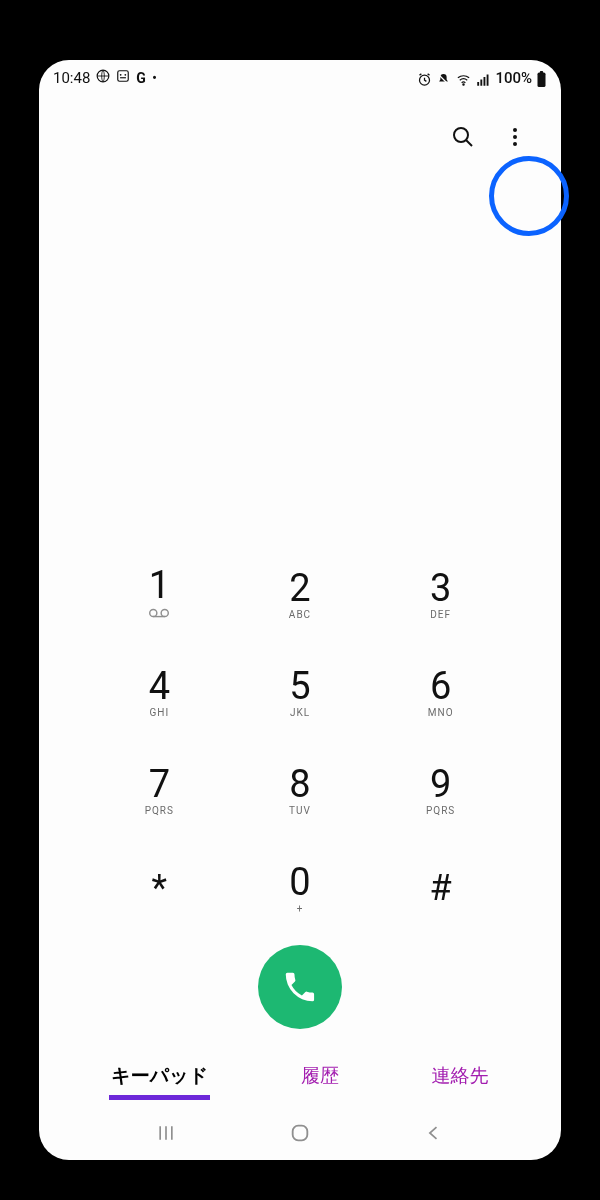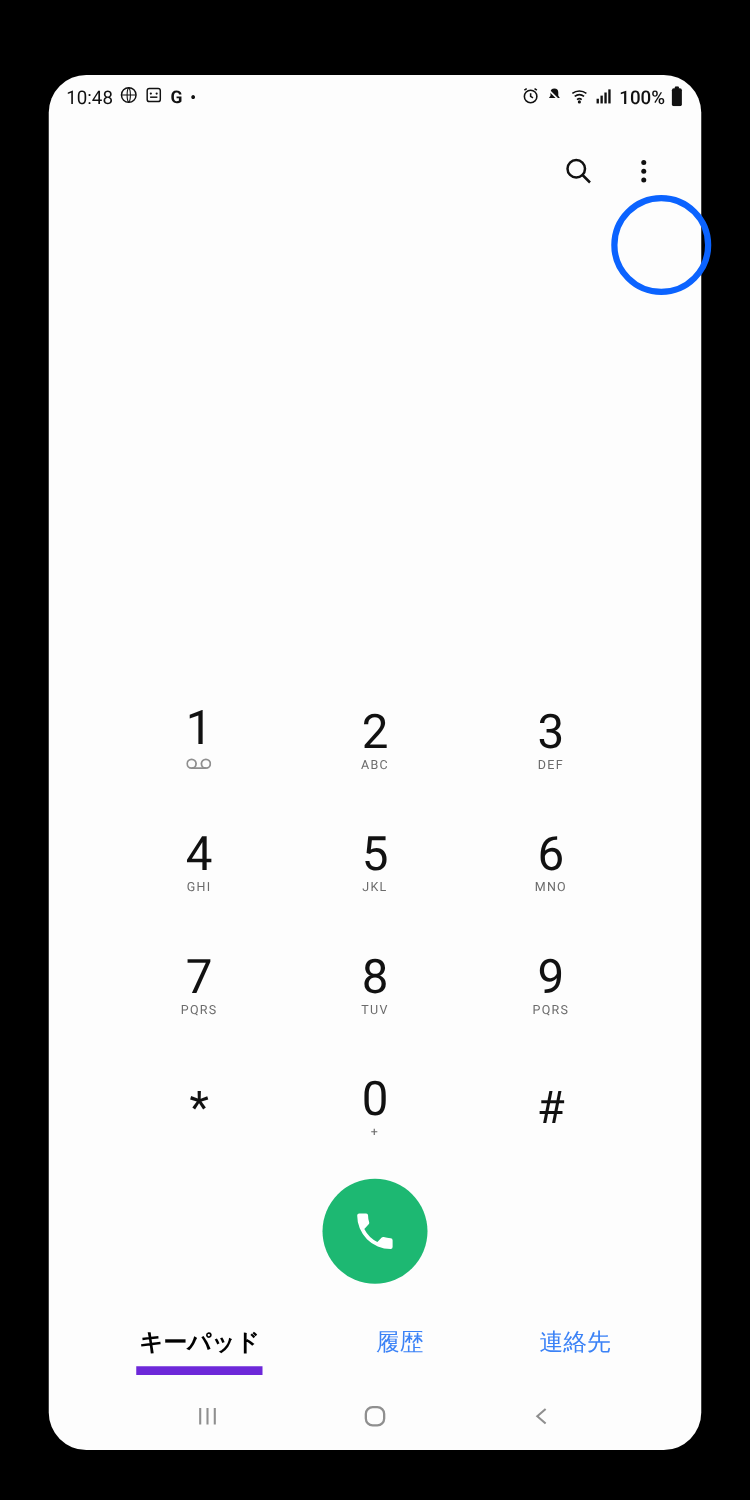--- a/index.html
+++ b/index.html
@@ -1,35 +1,35 @@
 <!DOCTYPE html>
 <html><head>
   <meta charset="utf-8">
   <style>
     * { margin:0; padding:0; box-sizing:border-box; font-family:-apple-system,BlinkMacSystemFont,"Segoe UI",Roboto,sans-serif; }
     body { background:#000; width:600px; height:1200px; overflow:hidden; }
     .phone { position:absolute; left:39px; top:60px; width:522px; height:1100px; background:#fdfdfd; border-radius:30px; display:flex; flex-direction:column; }
     .status-bar { height:30px; padding:6px 14px 0 14px; display:flex; justify-content:space-between; align-items:center; font-size:15px; color:#111; }
     .status-left { display:flex; align-items:center; gap:6px; }
-    .status-right { display:flex; align-items:flex-start; gap:4px; font-weight:500;}
+    .status-right { display:flex; align-items:flex-end; gap:4px; font-weight:500;}
     .status-right .ico { display:inline-flex; align-items:center;}
     .top-actions { display:flex; justify-content:flex-end; align-items:center; gap:28px; padding:26px 34px 0 0; height:72px; }
     .highlight-circle { position:absolute; right:-8px; top:96px; width:80px; height:80px; border:5px solid #0b63ff; border-radius:50%; pointer-events:none; }
     .display-area { flex:1 1 auto; }
     .keypad { display:grid; grid-template-columns:repeat(3,1fr); grid-auto-rows:98px; padding:0 50px; }
     .key { display:flex; flex-direction:column; align-items:center; justify-content:center; cursor:pointer; user-select:none;}
     .key .digit { font-size:38px; font-weight:400; color:#111; line-height:1;}
     .key .letters { font-size:10px; color:#6b6b6b; margin-top:2px; letter-spacing:1px;}
     .key .voicemail { font-size:15px; color:#6b6b6b; letter-spacing:-3px;}
     .key .symbol { font-size:36px; color:#111; }
     .call-row { display:flex; justify-content:center; padding:8px 0 20px 0;}
     .call-btn { width:84px; height:84px; background:#1db872; border-radius:50%; display:flex; align-items:center; justify-content:center; cursor:pointer;}
     .tabs { display:flex; justify-content:space-around; padding:10px 26px 12px 26px; }
-    .tab { font-size:19px; color:#3b82f6; padding:4px 2px 6px 2px; }
-    .tab.active { color:#000; font-weight:700; border-bottom:7px solid #6d28d9; }
+    .tab { font-size:19px; color:#a21caf; padding:4px 2px 6px 2px; }
+    .tab.active { color:#000; font-weight:700; border-bottom:5px solid #6d28d9; }
     .nav-bar { height:48px; display:flex; justify-content:space-around; align-items:center; padding:0 60px 6px 60px;}
     .nav-btn { color:#8f8f8f; display:flex; align-items:center; justify-content:center; width:30px; height:30px;}
   </style>
 </head>
 <body>
 
 <div class="phone">
   <div class="highlight-circle"></div>
   <div class="status-bar">
     <div class="status-left">

